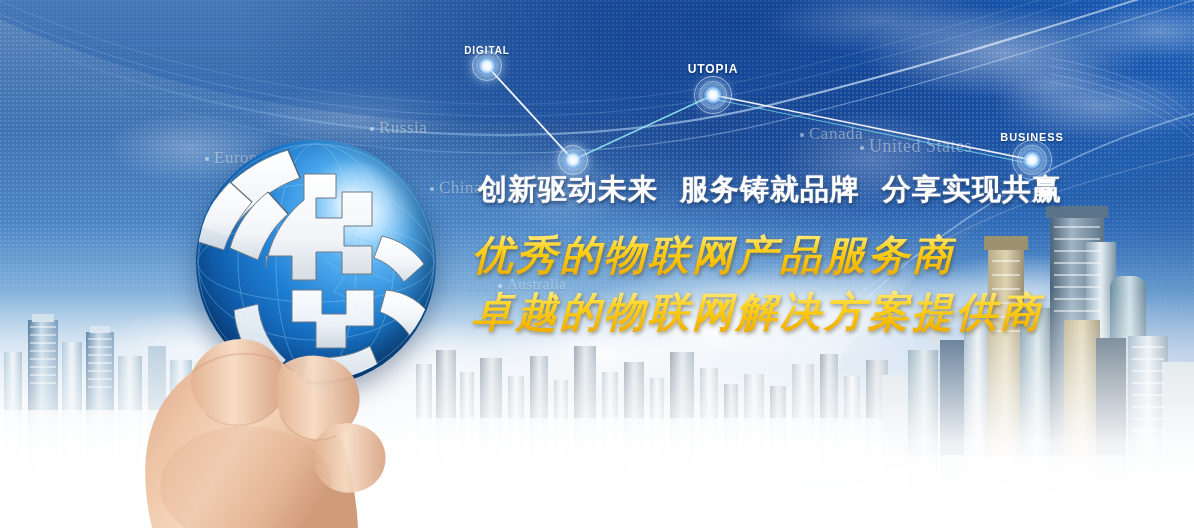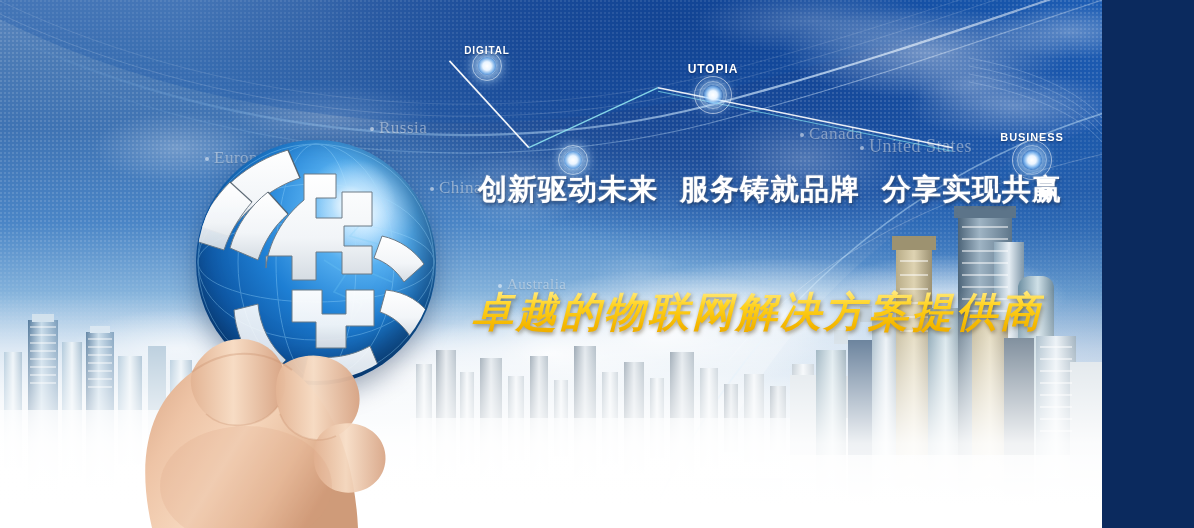--- a/index.html
+++ b/index.html
@@ -1,20 +1,20 @@
 <!DOCTYPE html>
 <html><head>
 <meta charset="utf-8">
 <style>
   * { margin:0; padding:0; box-sizing:border-box; }
   html,body { background:#0b2a5e; }
 
   #banner{
     position:relative;
-    width:1102px; height:528px;
+    width:1194px; height:528px;
     overflow:hidden;
     font-family:"Liberation Sans", sans-serif;
     background:#737373;
   }
 
   
   .layer{ position:absolute; inset:0; }
 
   .sky-base{
     background:
@@ -587,16 +587,17 @@
       <path d="M110,178 C130,196 166,192 182,170" fill="none" stroke="#c8906e" stroke-width="1.6" opacity=".3"></path>
       <path d="M184,178 C192,200 218,210 240,200" fill="none" stroke="#c8906e" stroke-width="1.6" opacity=".3"></path>
       <ellipse cx="150" cy="250" rx="86" ry="60" fill="#d79d79" opacity=".18"></ellipse>
     </svg>
   </div>
 
   <div class="headline">
     <span>创新驱动未来</span><span class="gap"></span><span>服务铸就品牌</span><span class="gap"></span><span>分享实现共赢</span>
   </div>
 
+  <div class="sub sub1">优秀的物联网产品服务商</div>
   <div class="sub sub2">卓越的物联网解决方案提供商</div>
 
 
 </div>
 
 </body></html>

